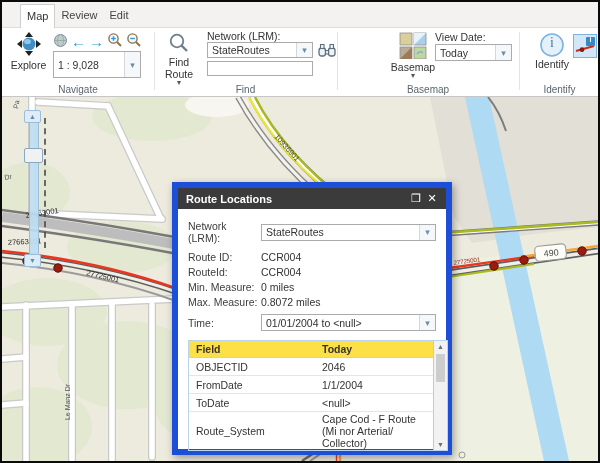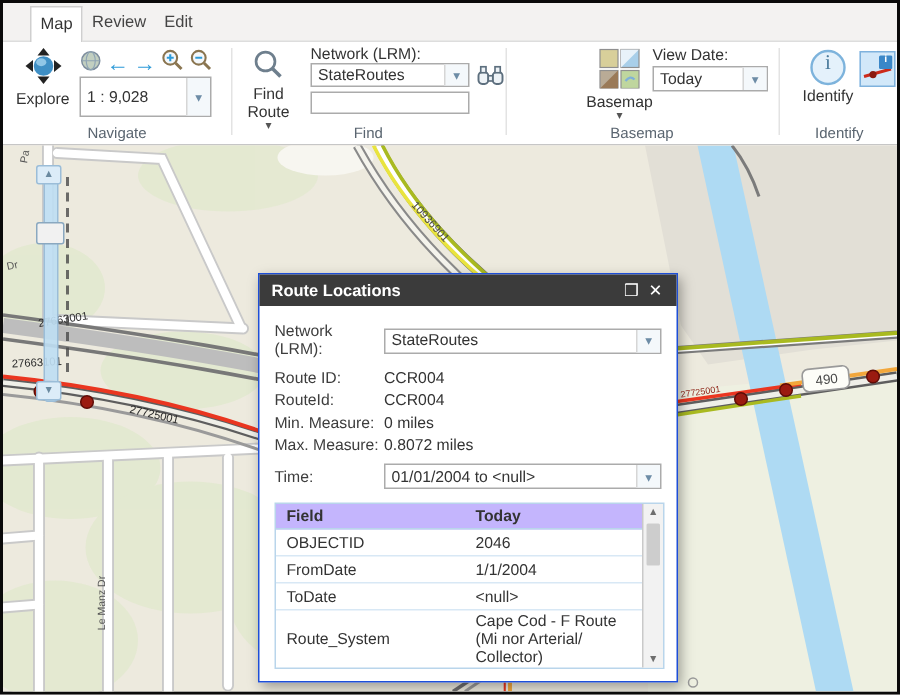--- a/index.html
+++ b/index.html
@@ -23,34 +23,34 @@
   .toolbtn{position:absolute;width:24px;height:24px;background:#d2e8f9;border:1px solid #7fb2dd;box-sizing:border-box;display:flex;align-items:center;justify-content:center;}
   
   .map{position:absolute;left:0;top:95px;width:596px;height:364px;background:#edeade;}
   .map svg{position:absolute;left:0;top:0;}
   
   .slider-track{position:absolute;left:27px;top:19px;width:8px;height:150px;background:rgba(190,221,242,.92);border:1px solid #9bbdd8;border-radius:3px;}
   .slider-btn{position:absolute;left:22px;width:17px;height:13px;background:#dcecf8;border:1px solid #9bbdd8;border-radius:2px;color:#6b8aa0;font-size:7px;text-align:center;line-height:12px;box-sizing:border-box;}
   .slider-thumb{position:absolute;left:22px;top:51px;width:17px;height:13px;background:#f1f1f1;border:1px solid #8aa8c0;border-radius:2px;}
   .slider-ticks{position:absolute;left:42px;top:21px;height:130px;border-left:2px dashed #4a4a4a;opacity:.8;}
   
-  .dialog{position:absolute;left:170px;top:180px;width:280px;height:273px;background:#fff;border:1px solid #1d4ed8;box-shadow:2px 3px 8px rgba(0,0,0,.35);box-sizing:border-box;font-size:10.5px;color:#333;}
+  .dialog{position:absolute;left:170px;top:180px;width:280px;height:273px;background:#fff;border:6px solid #1d4ed8;box-shadow:2px 3px 8px rgba(0,0,0,.35);box-sizing:border-box;font-size:10.5px;color:#333;}
   .dlg-title{height:21px;background:#3b3b3b;color:#fff;font-size:11px;font-weight:bold;display:flex;align-items:center;padding:0 6px 0 8px;}
   .dlg-title .spacer{flex:1;}
   .dlg-title .wbtn{width:16px;text-align:center;font-size:11px;font-weight:normal;cursor:default;}
   .dlg-body{padding:6px 10px 0 10px;}
   .frow{display:flex;align-items:center;height:15px;margin-top:0px;}
   .frow .flabel{width:73px;color:#3d3d3d;flex:none;}
   .frow .fvalue{color:#333;}
   .crow{display:flex;align-items:center;margin-top:5px;margin-bottom:5px;}
   .crow .flabel{width:73px;flex:none;color:#3d3d3d;}
   .crow .combo{position:relative;flex:1;height:17px;}
   .idtable{margin-top:9px;border:1px solid #b9d5eb;display:flex;width:258px;}
   .tcols{flex:1;}
-  .thead{display:flex;background:#c4b5fd;border-bottom:1px solid #b9d5eb;height:16px;align-items:center;font-weight:bold;color:#333;}
+  .thead{display:flex;background:#fde047;border-bottom:1px solid #b9d5eb;height:16px;align-items:center;font-weight:bold;color:#333;}
   .trow{display:flex;border-bottom:1px solid #d8e8f5;align-items:center;min-height:17px;}
   .trow:last-child{border-bottom:none;}
   .tc1{width:126px;padding:1px 0 1px 7px;box-sizing:border-box;flex:none;}
   .tc2{width:118px;padding:1px 2px 1px 7px;box-sizing:border-box;flex:none;line-height:12px;}
   .tscroll{width:13px;background:#f2f2f2;border-left:1px solid #c9c9c9;display:flex;flex-direction:column;align-items:center;font-size:7px;color:#6e6e6e;}
   .tscroll .sthumb{width:9px;height:28px;background:#cdcdcd;border-radius:1px;margin-top:2px;}
   .tscroll .sarrow{height:11px;line-height:11px;}
   .tscroll .fill{flex:1;}
 </style>
 </head>

